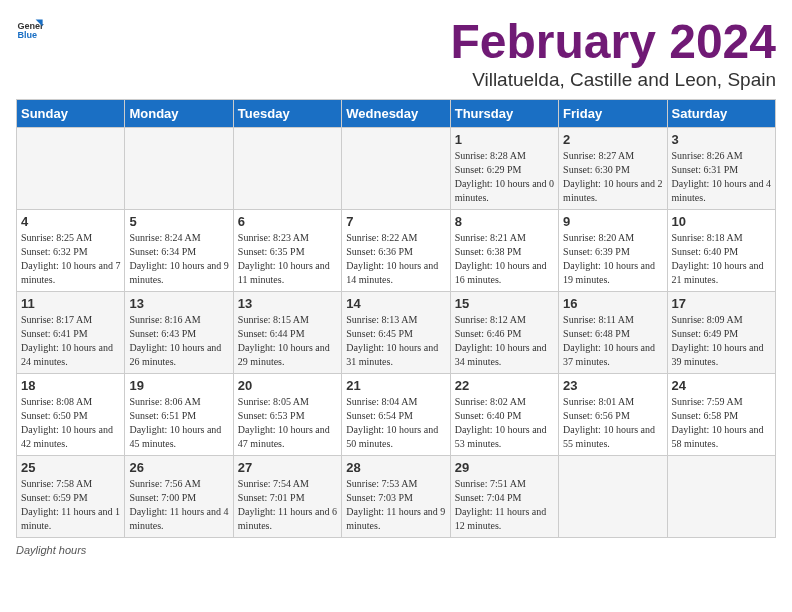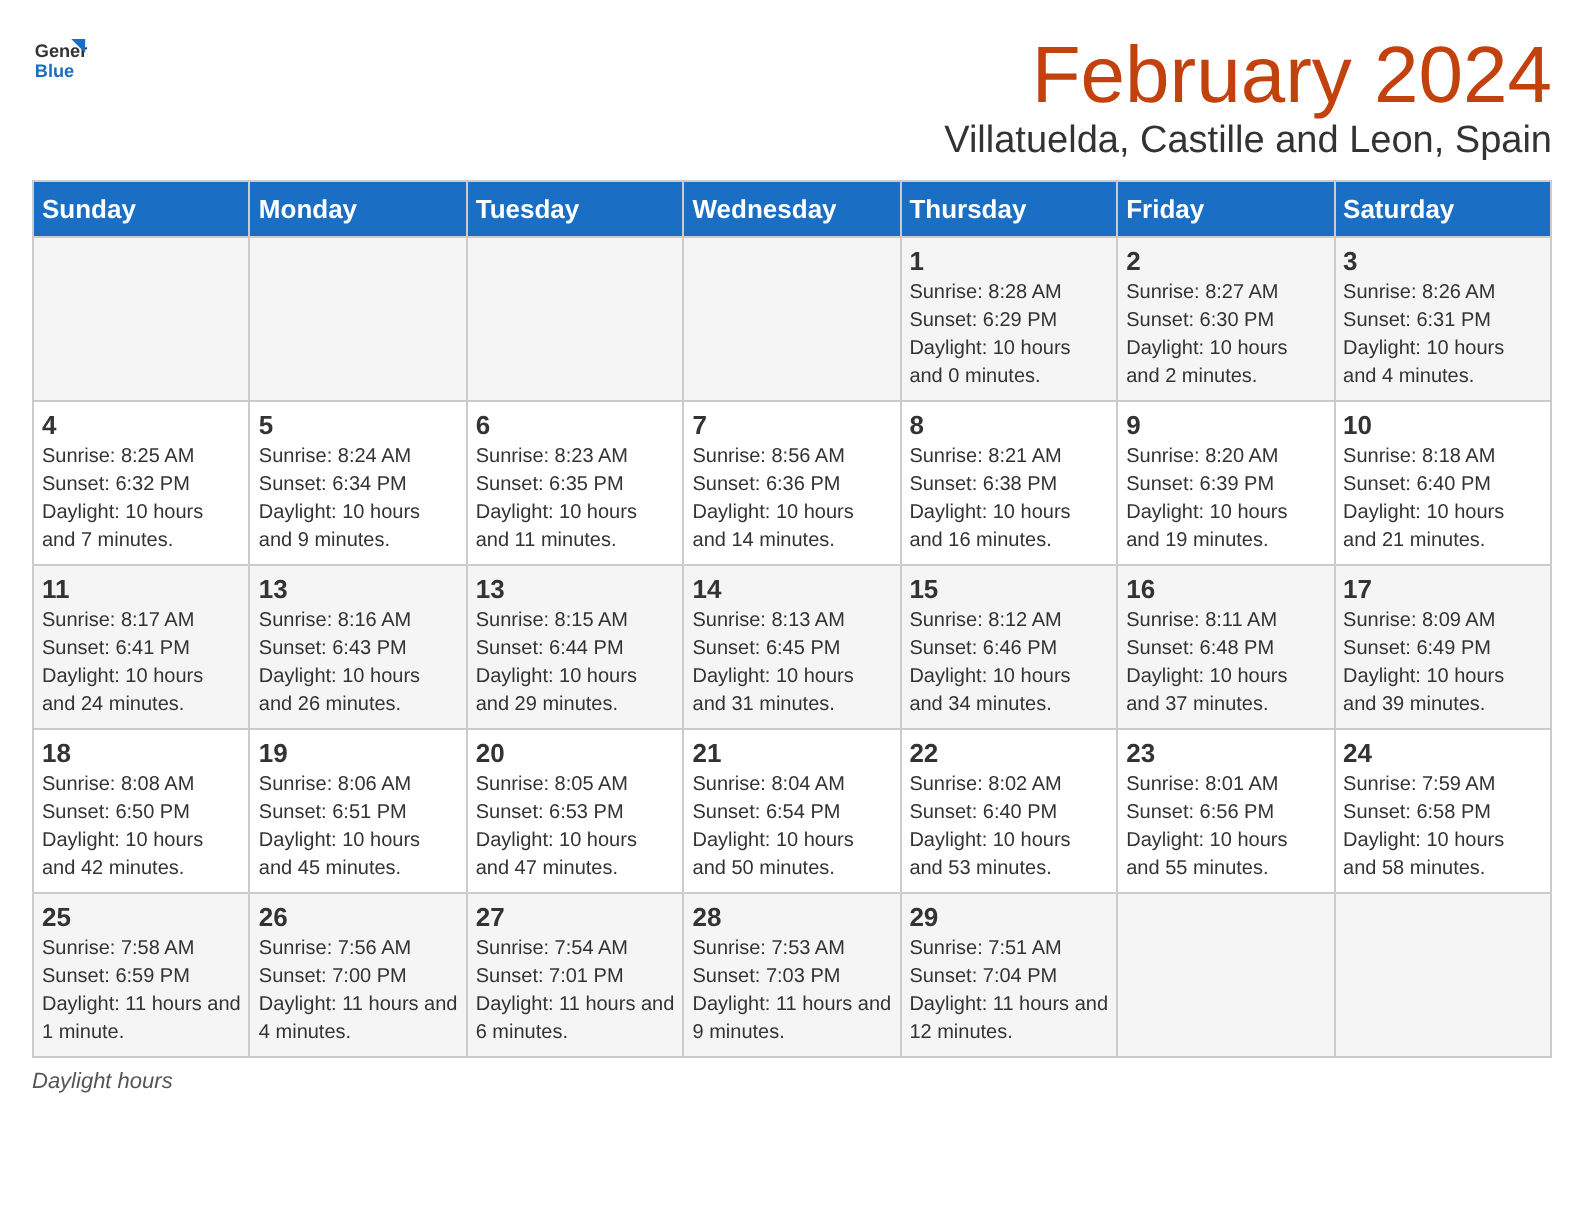--- a/index.html
+++ b/index.html
@@ -22,23 +22,23 @@
       gap: 4px;
     }
     .logo-icon {
       width: 28px;
       height: 28px;
     }
     .title-area {
       text-align: right;
     }
     .main-title {
-      font-size: 40px;
-      font-weight: normal;
-      color: #c2410c;
+      font-size: 48px;
+      font-weight: bold;
+      color: #701a75;
       line-height: 1.1;
     }
     .subtitle {
       font-size: 19px;
       color: #333;
     }
     table {
       width: 100%;
       border-collapse: collapse;
       table-layout: fixed;
@@ -69,20 +69,21 @@
     .day-number {
       font-size: 13px;
       font-weight: bold;
       display: block;
       margin-bottom: 2px;
     }
     .day-info {
       font-size: 10px;
       line-height: 1.4;
       color: #333;
+      font-family: Liberation Serif, serif;
     }
     .footer-note {
       margin-top: 6px;
       font-size: 11px;
       color: #555;
       font-style: italic;
     }
   </style>
 </head>
 <body>
@@ -152,21 +153,21 @@
 Daylight: 10 hours and 9 minutes.</div>
         </td>
         <td>
           <span class="day-number">6</span>
           <div class="day-info">Sunrise: 8:23 AM
 Sunset: 6:35 PM
 Daylight: 10 hours and 11 minutes.</div>
         </td>
         <td>
           <span class="day-number">7</span>
-          <div class="day-info">Sunrise: 8:56 AM
+          <div class="day-info">Sunrise: 8:22 AM
 Sunset: 6:36 PM
 Daylight: 10 hours and 14 minutes.</div>
         </td>
         <td>
           <span class="day-number">8</span>
           <div class="day-info">Sunrise: 8:21 AM
 Sunset: 6:38 PM
 Daylight: 10 hours and 16 minutes.</div>
         </td>
         <td>

